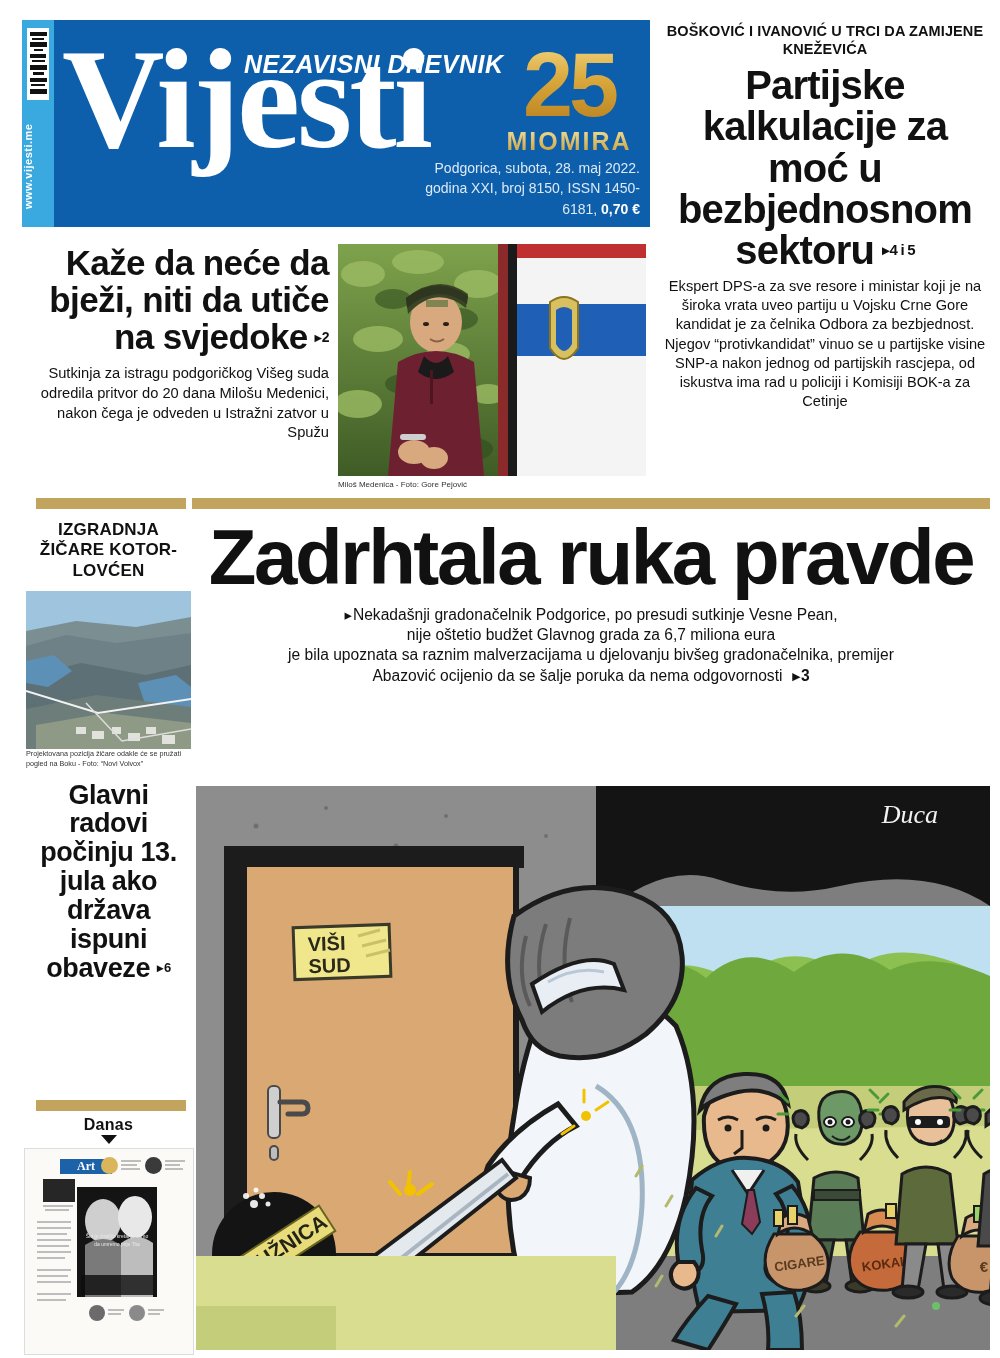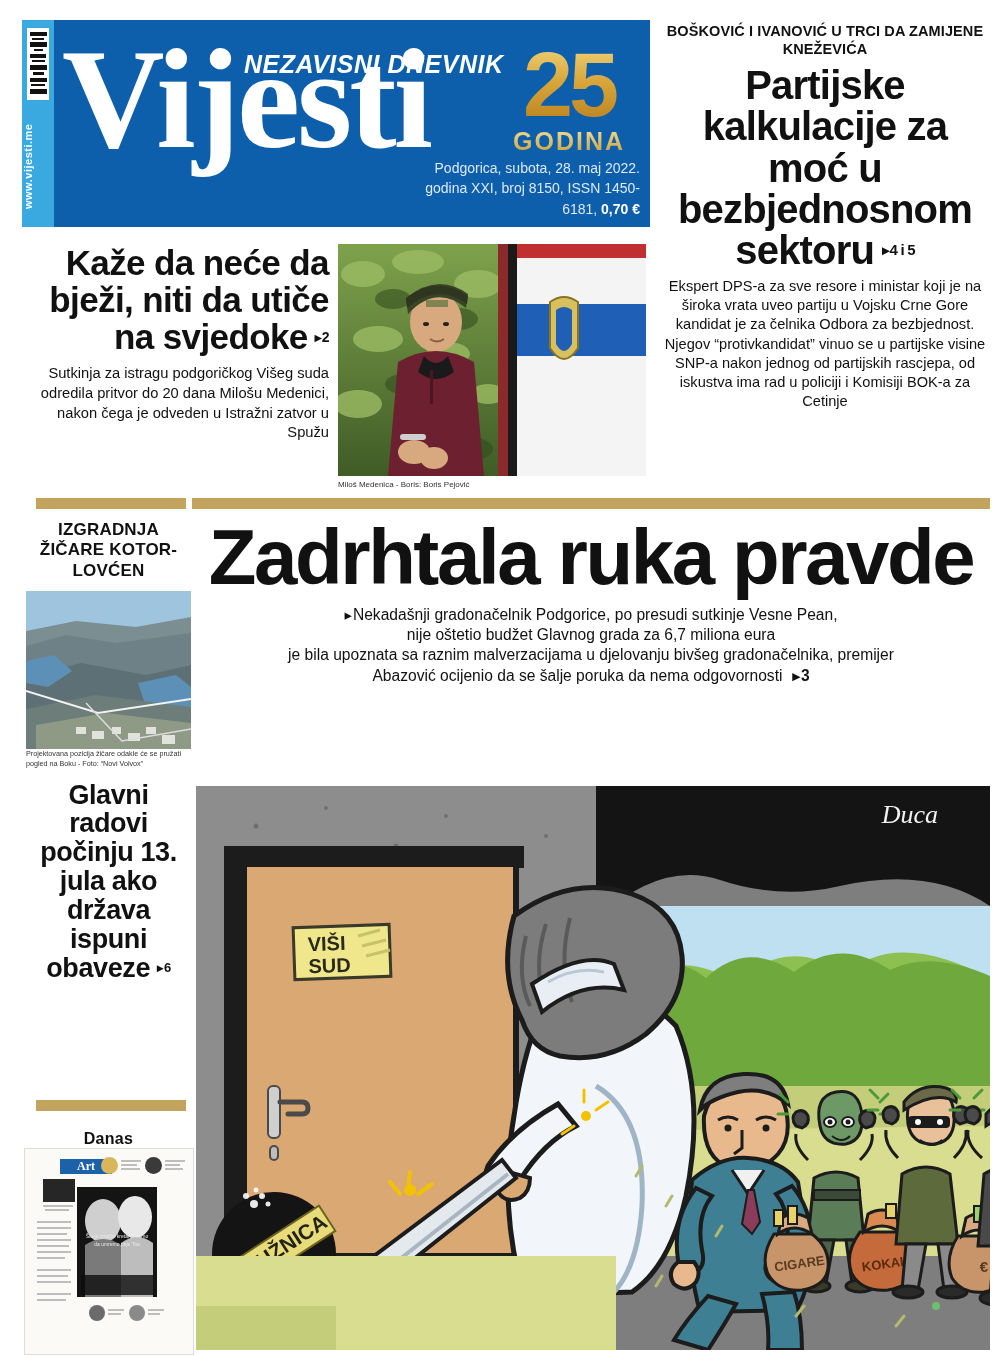--- a/index.html
+++ b/index.html
@@ -54,21 +54,21 @@
   .rule.r2{left:192px;top:498px;width:798px;}
   .rule.r3{left:36px;top:1100px;width:150px;}
 
   
   .side{position:absolute;left:26px;top:520px;width:165px;text-align:center;}
   .side .kick{font-size:17px;font-weight:bold;line-height:1.2;letter-spacing:.2px;}
   .photo2{margin-top:10px;width:165px;height:158px;overflow:hidden;position:relative;background:#8fa9b6;}
   .cap2{font-size:7.2px;line-height:1.35;color:#333;text-align:left;}
   .side .shead{font-size:27px;font-weight:bold;line-height:1.07;margin-top:12px;letter-spacing:-.4px;}
   .side .shead .pg{font-size:13px;vertical-align:5px;}
-  .danas{margin-top:14px;font-size:16px;font-weight:bold;letter-spacing:.3px;}
+  .danas{font-size:16px;font-weight:bold;letter-spacing:.3px;}
   .caret{margin:1px auto 0;width:0;height:0;border-left:8px solid transparent;border-right:8px solid transparent;border-top:9px solid #111;}
 
   
   .artthumb{position:absolute;left:24px;top:1148px;width:168px;height:205px;background:#fbfaf7;border:1px solid #ddd;overflow:hidden;}
   .art-logo{position:absolute;left:18px;top:10px;width:52px;height:15px;background:#1b62a8;color:#fff;font-family:"Liberation Serif",serif;
     font-weight:bold;font-size:12px;text-align:center;line-height:15px;margin-left:17px;}
   .art-circ{position:absolute;border-radius:50%;}
   .art-lines{position:absolute;background:#bdbdbd;height:1.6px;}
   .art-photo{position:absolute;left:52px;top:38px;width:80px;height:110px;background:#1c1c1c;overflow:hidden;}
   .art-quote{position:absolute;left:6px;top:46px;width:68px;color:#e8e8e8;font-size:5px;line-height:1.5;text-align:center;}
@@ -106,21 +106,21 @@
         <i style="height:4px;width:17px;margin-top:3px"></i>
         <i style="height:2px;width:14px;margin-top:2px"></i>
         <i style="height:5px;width:17px;margin-top:3px"></i>
       </div>
       <div class="url-text">www.vijesti.me</div>
     </div>
     <div class="vijesti">Vijesti</div>
     <div class="nez">NEZAVISNI DNEVNIK</div>
     <div class="anniv">
       <div class="num">25</div>
-      <div class="god">GODINA</div>
+      <div class="god">MIOMIRA</div>
     </div>
     <div class="issue">
       <div>Podgorica, subota, 28. maj 2022.</div>
       <div><span>godina XXI, broj 8150, ISSN 1450-6181, </span><b>0,70 €</b></div>
     </div>
   </div>
 
   <div class="tr">
     <div class="kicker">BOŠKOVIĆ I IVANOVIĆ U TRCI DA ZAMIJENE KNEŽEVIĆA</div>
     <div class="head"><span>Partijske kalkulacije za moć u bezbjednosnom sektoru</span><span class="pg arrow">4 i 5</span></div>
@@ -175,21 +175,21 @@
       <ellipse cx="108" cy="80" rx="3" ry="2" fill="#2a2018"></ellipse>
       <path d="M92 95 q7 5 14 0" stroke="#8a5f44" stroke-width="2" fill="none"></path>
       <path d="M60 118 q38 -22 76 0 l10 114 h-96 z" fill="#6d2030"></path>
       <path d="M86 112 q12 14 24 0 l6 16 q-18 14 -36 0 z" fill="#1a1a1a"></path>
       <rect x="92" y="126" width="3" height="34" fill="#4d1520"></rect>
       <ellipse cx="76" cy="208" rx="16" ry="12" fill="#d8a97f"></ellipse>
       <ellipse cx="96" cy="214" rx="14" ry="11" fill="#d8a97f"></ellipse>
       <rect x="62" y="190" width="26" height="6" rx="3" fill="#cfcfcf"></rect>
     </svg>
   </div>
-  <div class="cap1">Miloš Medenica - Boris: Boris Pejović</div>
+  <div class="cap1">Miloš Medenica - Foto: Gore Pejović</div>
 
   <div class="rule r1"></div>
   <div class="rule r2"></div>
 
   <div class="side">
     <div class="kick">IZGRADNJA ŽIČARE KOTOR-LOVĆEN</div>
     <div class="photo2">
       <svg viewBox="0 0 165 158" width="165" height="158">
         <rect width="165" height="158" fill="#a9c6d8"></rect>
         <rect width="165" height="52" fill="#9fc4dd"></rect>

